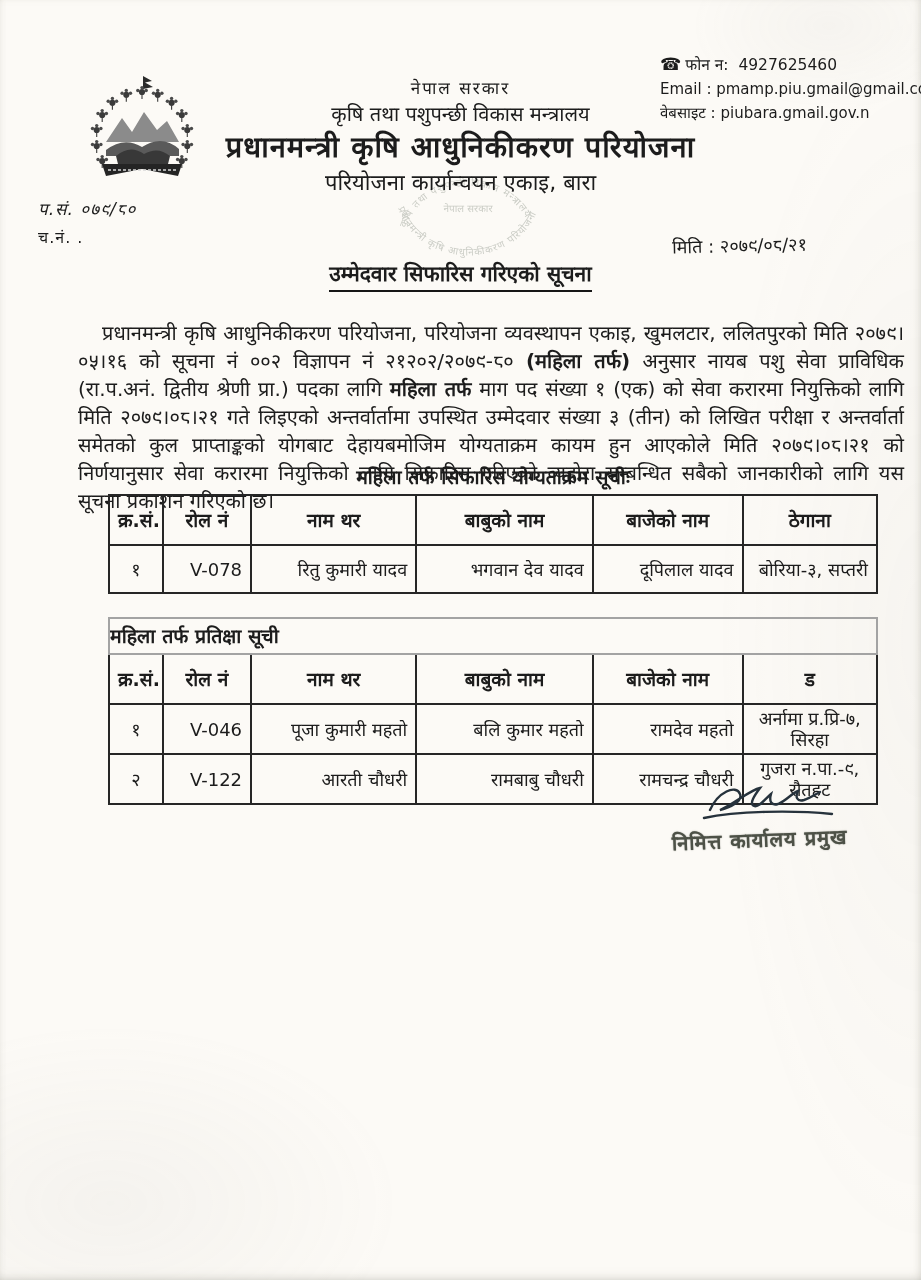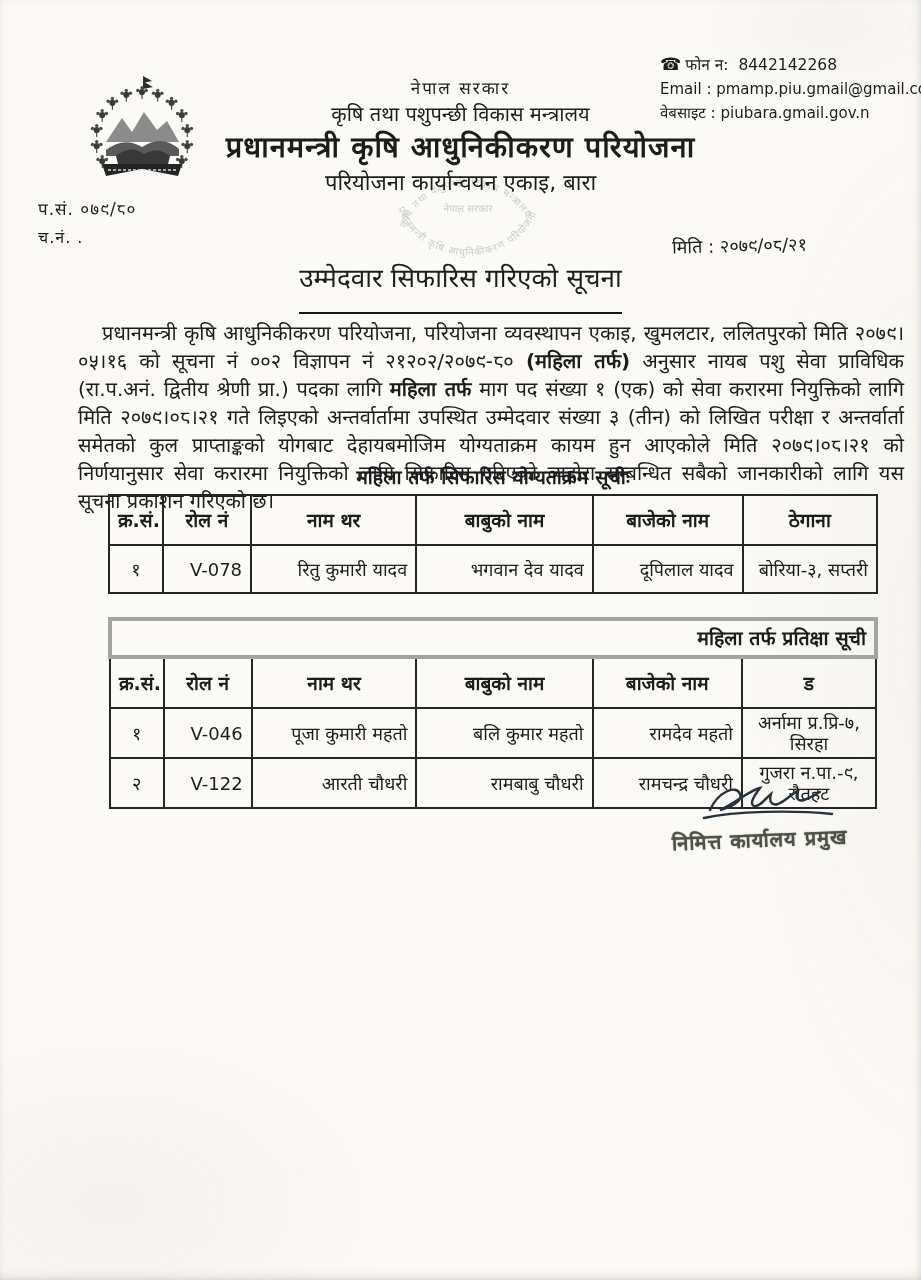--- a/index.html
+++ b/index.html
@@ -23,44 +23,44 @@
   .head-stamp{position:absolute;left:368px;top:142px;width:200px;height:140px;opacity:.5;}
   .hc{position:absolute;left:0;right:0;text-align:center;}
   .gov-line{top:76px;font-size:17px;letter-spacing:2px;}
   .ministry-line{top:100px;font-size:20px;}
   .project-line{top:126px;font-size:29px;font-weight:bold;letter-spacing:1px;}
   .unit-line{top:166px;font-size:22px;}
   .contact{position:absolute;left:660px;top:52px;width:400px;font-size:15px;line-height:24px;white-space:nowrap;}
   .contact .ph{font-size:15.5px;}
   .contact .phone-glyph{font-size:17px;margin-right:4px;}
   
-  .ref1{position:absolute;left:38px;top:197px;font-size:17px;letter-spacing:1px;}
+  .ref1{position:absolute;left:38px;top:197px;font-size:17px;letter-spacing:1px;font-style:italic;}
   .ref2{position:absolute;left:38px;top:226px;font-size:16px;letter-spacing:1px;}
   .doc-date{position:absolute;left:672px;top:233px;font-size:18px;transform:rotate(-1.3deg);}
   
   .title-wrap{position:absolute;left:0;right:0;top:259px;text-align:center;}
-  .doc-title{display:inline-block;font-size:26px;font-weight:normal;
-    border-bottom:2.5px solid #161616;padding-bottom:17px;}
+  .doc-title{display:inline-block;font-size:21px;font-weight:bold;
+    border-bottom:2.5px solid #161616;padding-bottom:3px;}
   
   .body-par{position:absolute;left:78px;top:299px;width:826px;font-size:20px;
     line-height:28px;text-align:justify;text-indent:24px;}
   
   .t1-title{position:absolute;left:108px;top:463px;width:770px;text-align:center;
     font-size:19.5px;font-weight:bold;}
   table{border-collapse:collapse;table-layout:fixed;}
   .dtable{position:absolute;left:108px;width:770px;background:transparent;}
   .t1{top:494px;}
   .t2{top:617px;}
   .dtable td,.dtable th{border:2px solid #262626;font-size:18px;padding:2px 8px;
     overflow:hidden;text-align:right;}
   .dtable th{font-size:19px;font-weight:bold;text-align:center;height:44px;}
   .t1 td{height:42px;}
   .t2 td{height:44px;line-height:21px;}
-  .cap-row td{height:28px;border:4px solid #a3a3a3;font-weight:bold;font-size:19.5px;
-    text-align:right;padding:3px 8px;}
+  .cap-row td{height:28px;border:2px solid #a3a3a3;font-weight:bold;font-size:19.5px;
+    text-align:left;padding:3px 0;}
   td.c{text-align:center;}
   
   .sig-scribble{position:absolute;left:692px;top:780px;width:170px;height:48px;}
   .sig-label{position:absolute;left:672px;top:826px;font-size:20px;font-weight:bold;
     color:#4d5147;transform:rotate(-2.2deg);letter-spacing:1px;
     text-shadow:0 0 1.2px rgba(77,81,71,.75);}
 </style>
 </head>
 <body>
 
@@ -113,21 +113,21 @@
   </svg>
 
   <div class="hc gov-line">नेपाल सरकार</div>
   <div class="hc ministry-line">कृषि तथा पशुपन्छी विकास मन्त्रालय</div>
   <div class="hc project-line">प्रधानमन्त्री कृषि आधुनिकीकरण परियोजना</div>
   <div class="hc unit-line">परियोजना कार्यान्वयन एकाइ, बारा</div>
 
   <div class="contact">
     <div class="ph">
       <span class="phone-glyph">☎</span><span>फोन न:</span>&nbsp;
-      <span>8442142268</span>
+      <span>4927625460</span>
     </div>
     <div>
       <span>Email :</span>
       <span>pmamp.piu.gmail@gmail.co</span>
     </div>
     <div>
       <span>वेबसाइट :</span>
       <span>piubara.gmail.gov.n</span>
     </div>
   </div>

